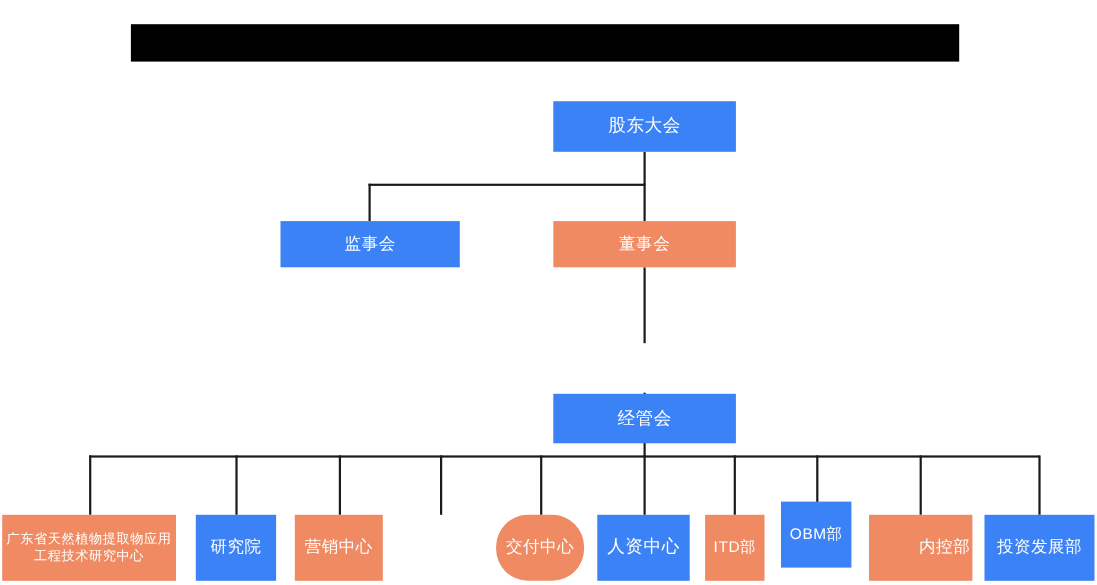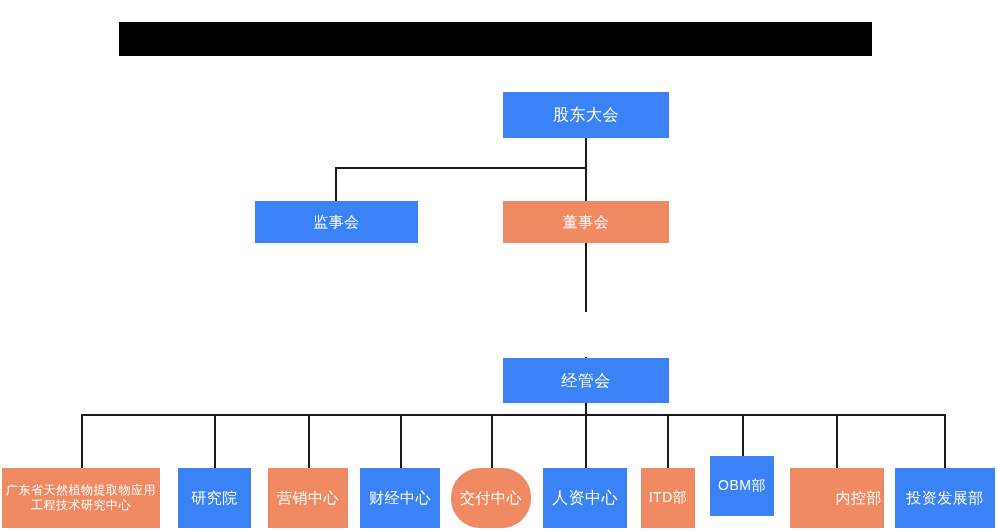--- a/index.html
+++ b/index.html
@@ -105,23 +105,20 @@
   </div>
 
   <div class="node tone-dark fs-15" style="left:178px; top:468px; width:73px; height:60px;">
     <span class="node-label">研究院</span>
   </div>
 
   <div class="node tone-light fs-15" style="left:268px; top:468px; width:80px; height:60px;">
     <span class="node-label">营销中心</span>
   </div>
 
-  <div class="node tone-dark fs-15" style="left:360px; top:468px; width:80px; height:60px;">
-    <span class="node-label">财经中心</span>
-  </div>
 
   <div class="node tone-light fs-15" style="left:451px; top:468px; width:80px; height:60px;border-radius:29px;">
     <span class="node-label">交付中心</span>
   </div>
 
   <div class="node tone-dark fs-16" style="left:543px; top:468px; width:84px; height:60px;">
     <span class="node-label">人资中心</span>
   </div>
 
   <div class="node tone-light fs-14" style="left:641px; top:468px; width:54px; height:60px;">

